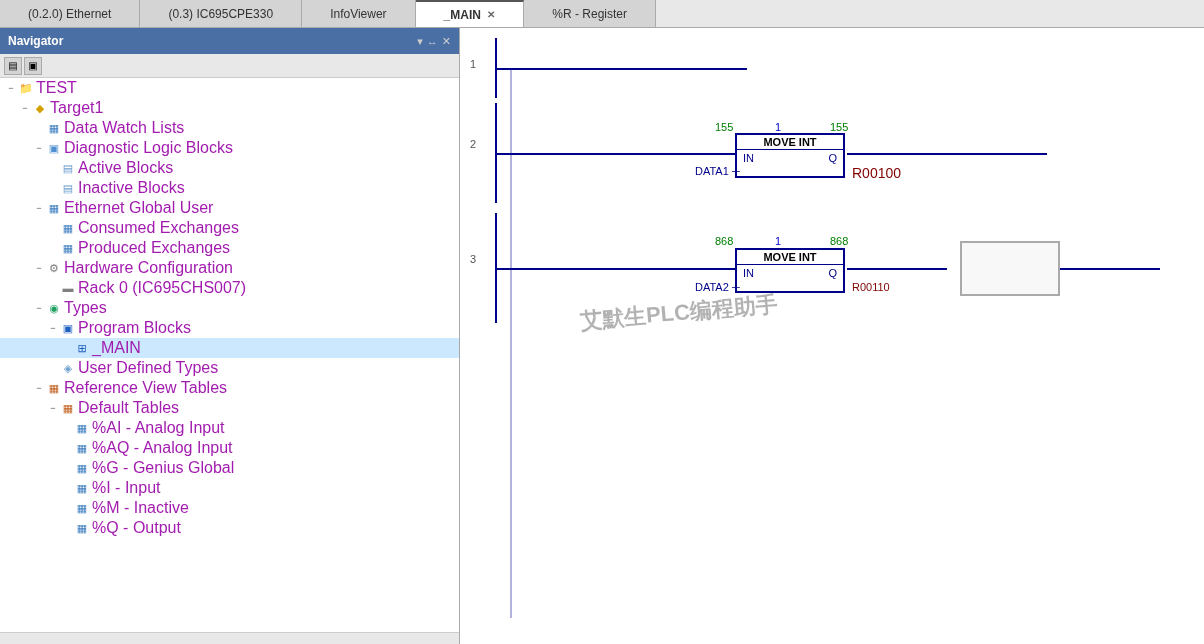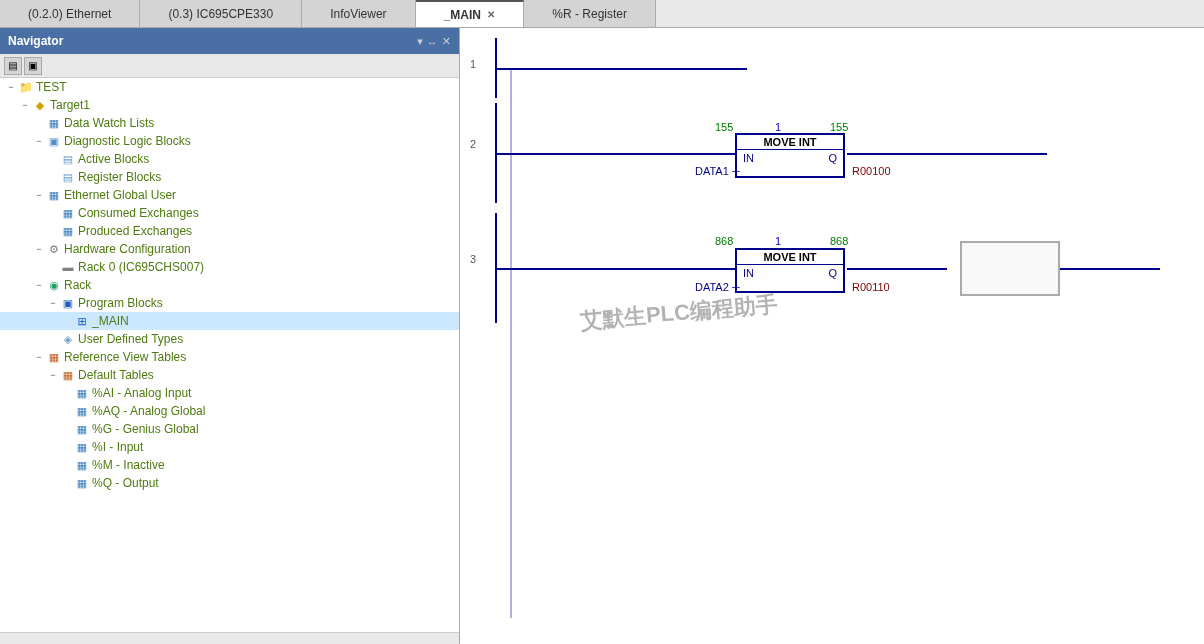--- a/index.html
+++ b/index.html
@@ -46,21 +46,21 @@
     
     .tree-item {
       display: flex; align-items: center; padding: 1px 0; cursor: pointer; white-space: nowrap;
       min-height: 18px;
     }
     .tree-item.selected { background: #cce8ff; }
     
     .indent { display: inline-block; }
     .expand-btn { width: 14px; height: 14px; display: inline-flex; align-items: center; justify-content: center; font-size: 9px; color: #555; flex-shrink: 0; }
     .tree-icon { width: 16px; height: 14px; display: inline-flex; align-items: center; justify-content: center; flex-shrink: 0; margin-right: 2px; }
-    .tree-label { font-size: 12px; color: #4d7c0f; }
+    .tree-label { font-size: 16px; color: #a21caf; }
     
     
     .ladder-panel { flex: 1; background: #fff; overflow: auto; position: relative; }
     .ladder-content { padding: 10px; position: relative; min-width: 700px; min-height: 600px; }
     
     
     .watermark {
       position: absolute; color: rgba(0,0,0,0.3); font-size: 22px; font-weight: bold;
       transform: rotate(-5deg); pointer-events: none; z-index: 10;
     }
@@ -138,21 +138,21 @@
               <div class="tree-item">
                 <span class="indent" style="width:46px; display:inline-block;"></span>
                 <span class="expand-btn"></span>
                 <span class="tree-icon" style="color:#70a0d0; font-size:11px;">▤</span>
                 <span class="tree-label">Active Blocks</span>
               </div>
               <div class="tree-item">
                 <span class="indent" style="width:46px; display:inline-block;"></span>
                 <span class="expand-btn"></span>
                 <span class="tree-icon" style="color:#70a0d0; font-size:11px;">▤</span>
-                <span class="tree-label">Register Blocks</span>
+                <span class="tree-label">Inactive Blocks</span>
               </div>
               <div class="tree-item">
                 <span class="indent" style="width:32px; display:inline-block;"></span>
                 <span class="expand-btn">−</span>
                 <span class="tree-icon" style="color:#4080c0; font-size:11px;">▦</span>
                 <span class="tree-label">Ethernet Global User</span>
               </div>
               <div class="tree-item">
                 <span class="indent" style="width:46px; display:inline-block;"></span>
                 <span class="expand-btn"></span>
@@ -174,21 +174,21 @@
               <div class="tree-item">
                 <span class="indent" style="width:46px; display:inline-block;"></span>
                 <span class="expand-btn"></span>
                 <span class="tree-icon" style="color:#808080; font-size:11px;">▬</span>
                 <span class="tree-label">Rack 0 (IC695CHS007)</span>
               </div>
               <div class="tree-item">
                 <span class="indent" style="width:32px; display:inline-block;"></span>
                 <span class="expand-btn">−</span>
                 <span class="tree-icon" style="color:#20a060; font-size:11px;">◉</span>
-                <span class="tree-label">Rack</span>
+                <span class="tree-label">Types</span>
               </div>
               <div class="tree-item">
                 <span class="indent" style="width:46px; display:inline-block;"></span>
                 <span class="expand-btn">−</span>
                 <span class="tree-icon" style="color:#2060c0; font-size:11px;">▣</span>
                 <span class="tree-label">Program Blocks</span>
               </div>
               <div class="tree-item selected">
                 <span class="indent" style="width:60px; display:inline-block;"></span>
                 <span class="expand-btn"></span>
@@ -216,21 +216,21 @@
               <div class="tree-item">
                 <span class="indent" style="width:60px; display:inline-block;"></span>
                 <span class="expand-btn"></span>
                 <span class="tree-icon" style="color:#4080c0; font-size:11px;">▦</span>
                 <span class="tree-label">%AI - Analog Input</span>
               </div>
               <div class="tree-item">
                 <span class="indent" style="width:60px; display:inline-block;"></span>
                 <span class="expand-btn"></span>
                 <span class="tree-icon" style="color:#4080c0; font-size:11px;">▦</span>
-                <span class="tree-label">%AQ - Analog Global</span>
+                <span class="tree-label">%AQ - Analog Input</span>
               </div>
               <div class="tree-item">
                 <span class="indent" style="width:60px; display:inline-block;"></span>
                 <span class="expand-btn"></span>
                 <span class="tree-icon" style="color:#4080c0; font-size:11px;">▦</span>
                 <span class="tree-label">%G - Genius Global</span>
               </div>
               <div class="tree-item">
                 <span class="indent" style="width:60px; display:inline-block;"></span>
                 <span class="expand-btn"></span>
@@ -284,21 +284,21 @@
           <div style="position:absolute; left:265px; top:30px; width:110px; height:45px; border:2px solid #00008b; background:#fff;">
             <div style="text-align:center; font-weight:bold; font-size:11px; border-bottom:1px solid #00008b; padding:1px 0;">MOVE INT</div>
             <div style="display:flex; justify-content:space-between; padding:2px 6px; font-size:11px;">
               <span style="color:#00008b;">IN</span>
               <span style="color:#00008b;">Q</span>
             </div>
           </div>
 
           <span style="position:absolute; left:225px; top:62px; font-size:11px; color:#00008b;">DATA1 ─</span>
 
-          <span style="position:absolute; left:382px; top:62px; font-size:11px; color:#800000;">R00100</span>
+          <span style="position:absolute; left:382px; top:62px; font-size:14px; color:#800000;">R00100</span>
 
           <div style="position:absolute; left:377px; top:50px; width:200px; height:2px; background:#00008b;"></div>
         </div>
 
         <div style="position: relative; height: 110px; margin-bottom: 10px;">
           <span style="position:absolute; left:0; top:40px; font-size:11px; color:#555;">3</span>
 
           <div style="position:absolute; left:25px; top:0; width:2px; height:110px; background:#00008b;"></div>
 
           <div style="position:absolute; left:27px; top:55px; width:240px; height:2px; background:#00008b;"></div>

